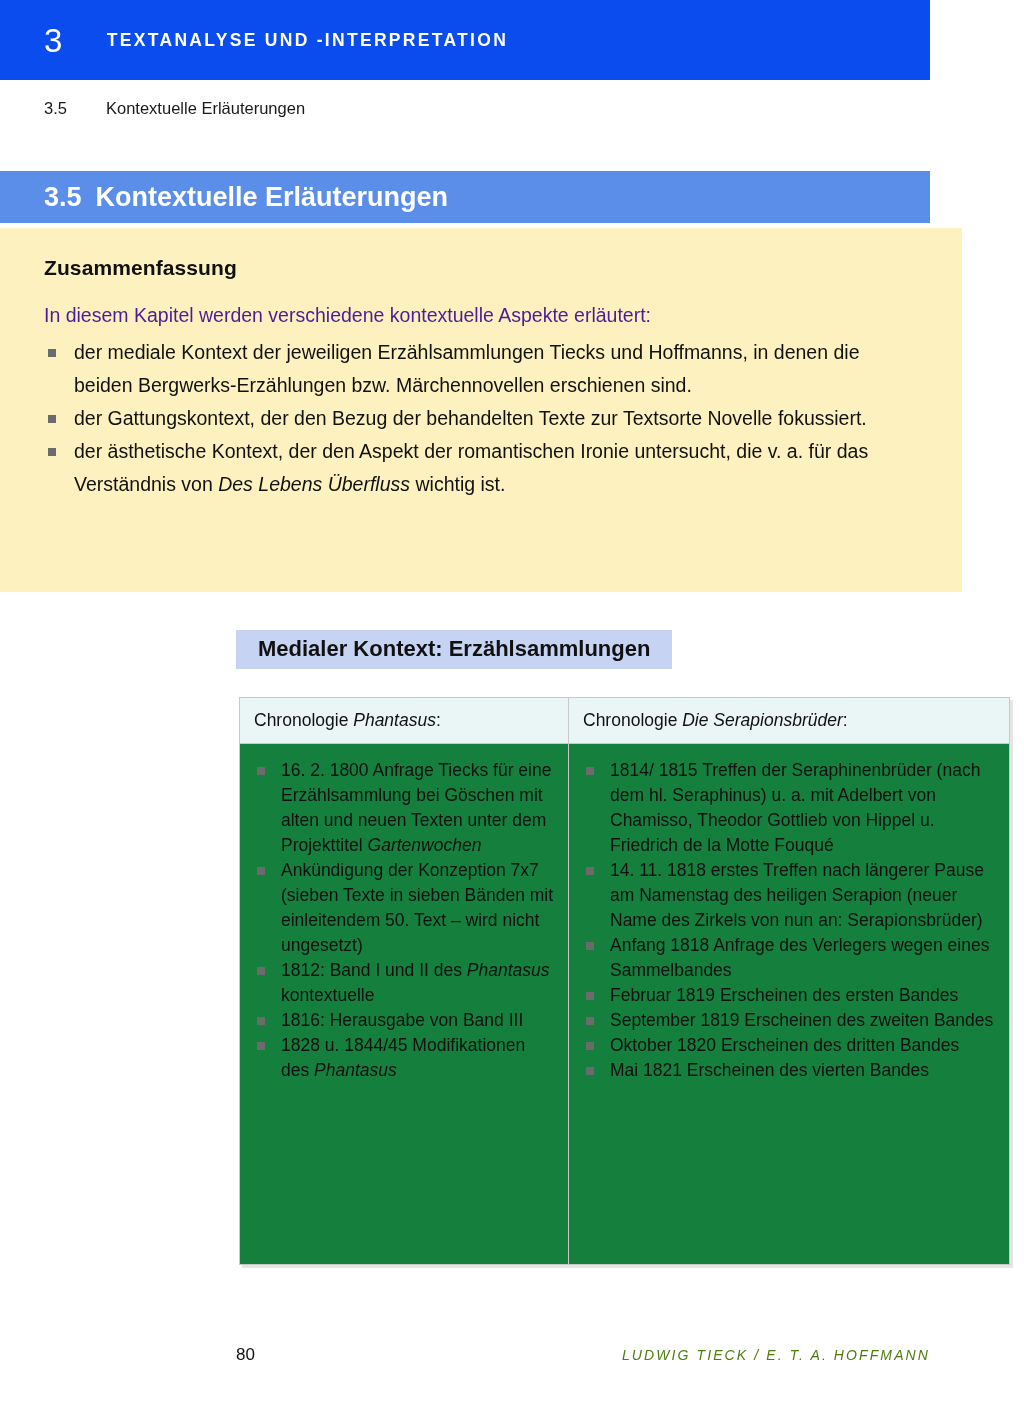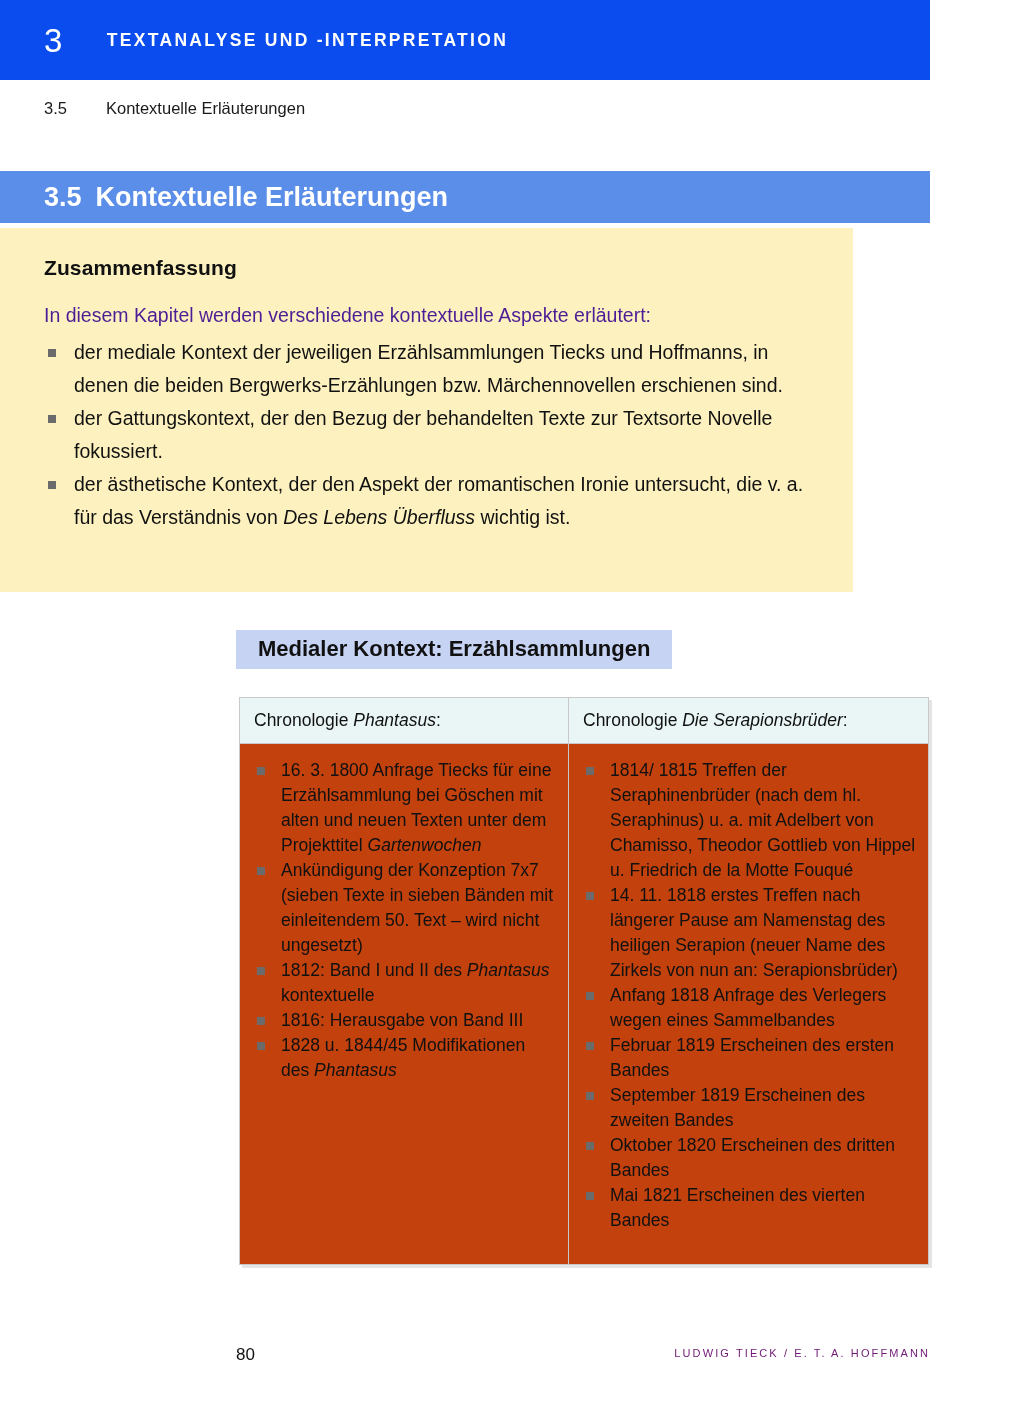--- a/index.html
+++ b/index.html
@@ -91,21 +91,21 @@
     font-weight: 600;
     margin-left: 14px;
     white-space: nowrap;
   }
 
   
   .summary-box {
     position: absolute;
     left: 0;
     top: 228px;
-    width: 853px;
+    width: 962px;
     min-height: 364px;
     background: #fdf2bf;
     box-sizing: border-box;
     padding: 24px 44px 26px 44px;
   }
   .summary-title {
     font-size: 21px;
     font-weight: 700;
     color: #111111;
     margin: 4px 0 26px 0;
@@ -153,23 +153,23 @@
     color: #111111;
     white-space: nowrap;
     box-sizing: border-box;
   }
 
   
   .chrono-table {
     position: absolute;
     left: 239px;
     top: 697px;
-    width: 690px;
+    width: 771px;
     border: 1px solid #c9c9c9;
-    background: #c2410c;
+    background: #15803d;
     box-sizing: border-box;
     box-shadow: 3px 3px 0 rgba(0,0,0,0.10);
   }
   .chrono-head {
     display: flex;
     background: #e9f6f5;
     border-bottom: 1px solid #c9c9c9;
   }
   .chrono-head .th {
     font-size: 17.5px;
@@ -231,24 +231,25 @@
     position: absolute;
     left: 236px;
     top: 1345px;
     font-size: 17px;
     color: #111111;
   }
   .footer-book {
     position: absolute;
     right: 94px;
     top: 1347px;
-    font-size: 11px;
+    font-size: 14px;
     letter-spacing: 2.1px;
-    color: #701a75;
-    white-space: nowrap;
+    color: #4d7c0f;
+    white-space: nowrap;
+    font-style: italic;
   }
 </style>
 </head>
 <body>
 
 <div class="page">
 
   <div class="chapter-bar">
     <span class="chapter-num">3</span>
     <span class="chapter-title">TEXTANALYSE UND -INTERPRETATION</span>
@@ -277,21 +278,21 @@
   <div class="table-badge">Medialer Kontext: Erzählsammlungen</div>
 
   <div class="chrono-table">
     <div class="chrono-head">
       <div class="th left"><span>Chronologie </span><span class="it">Phantasus</span><span>:</span></div>
       <div class="th right"><span>Chronologie </span><span class="it">Die Serapionsbrüder</span><span>:</span></div>
     </div>
     <div class="chrono-body">
       <div class="td left">
         <ul class="chrono-list">
-            <li><span class="bullet"></span><span><span>16. 3. 1800 Anfrage Tiecks für eine Erzählsammlung bei Göschen mit alten und neuen Texten unter dem Projekttitel </span><span class="it">Gartenwochen</span></span></li>
+            <li><span class="bullet"></span><span><span>16. 2. 1800 Anfrage Tiecks für eine Erzählsammlung bei Göschen mit alten und neuen Texten unter dem Projekttitel </span><span class="it">Gartenwochen</span></span></li>
             <li><span class="bullet"></span><span><span>Ankündigung der Konzeption 7x7 (sieben Texte in sieben Bänden mit einleitendem 50. Text – wird nicht ungesetzt)</span></span></li>
             <li><span class="bullet"></span><span><span>1812: Band I und II des </span><span class="it">Phantasus</span><span> kontextuelle</span></span></li>
             <li><span class="bullet"></span><span><span>1816: Herausgabe von Band III</span></span></li>
             <li><span class="bullet"></span><span><span>1828 u. 1844/45 Modifikationen des </span><span class="it">Phantasus</span></span></li>
           </ul>
       </div>
       <div class="td right">
         <ul class="chrono-list">
             <li><span class="bullet"></span><span><span>1814/ 1815 Treffen der Seraphinenbrüder (nach dem hl. Seraphinus) u. a. mit Adelbert von Chamisso, Theodor Gottlieb von Hippel u. Friedrich de la Motte Fouqué</span></span></li>
             <li><span class="bullet"></span><span><span>14. 11. 1818 erstes Treffen nach längerer Pause am Namenstag des heiligen Serapion (neuer Name des Zirkels von nun an: Serapionsbrüder)</span></span></li>

